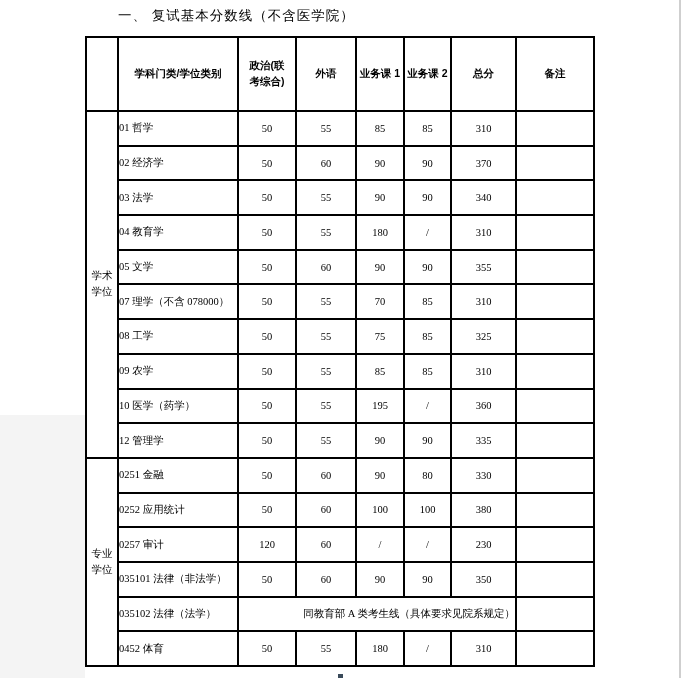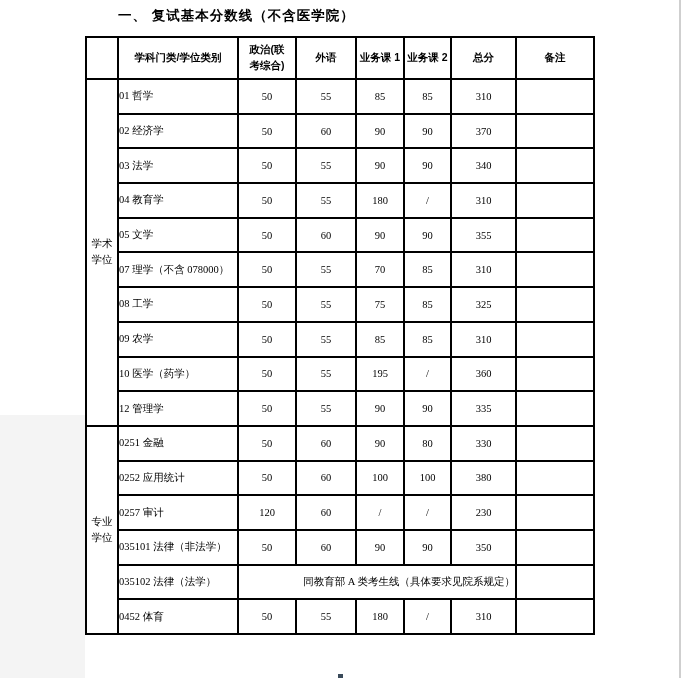--- a/index.html
+++ b/index.html
@@ -37,21 +37,21 @@
     top: 674px;
     width: 5px;
     height: 4px;
     background: #3a4a5a;
   }
   .title {
     position: absolute;
     left: 118px;
     top: 7px;
     font-size: 13.5px;
-    font-weight: bold;
+    font-weight: normal;
     letter-spacing: 1px;
     white-space: nowrap;
   }
   table.score-table {
     position: absolute;
     left: 85px;
     top: 36px;
     border-collapse: collapse;
     table-layout: fixed;
     border-radius: 7px;
@@ -65,21 +65,21 @@
   }
   thead th {
     height: 40px;
     font-weight: bold;
     text-align: center;
     vertical-align: middle;
     padding: 0 2px;
     line-height: 1.5;
   }
   thead th.politics-head {
-    padding: 0 7px;
+    padding: 16px 7px;
   }
   tbody tr {
     height: 34.7px;
   }
   tbody td {
     font-family: "Liberation Serif", serif;
     vertical-align: middle;
   }
   td.group-label {
     text-align: center;

